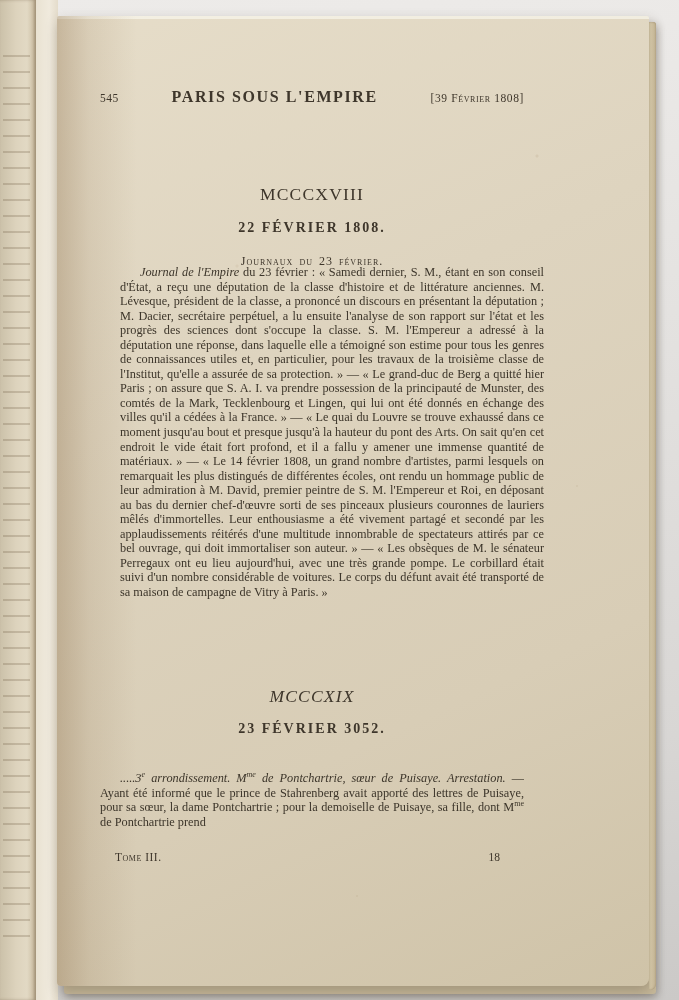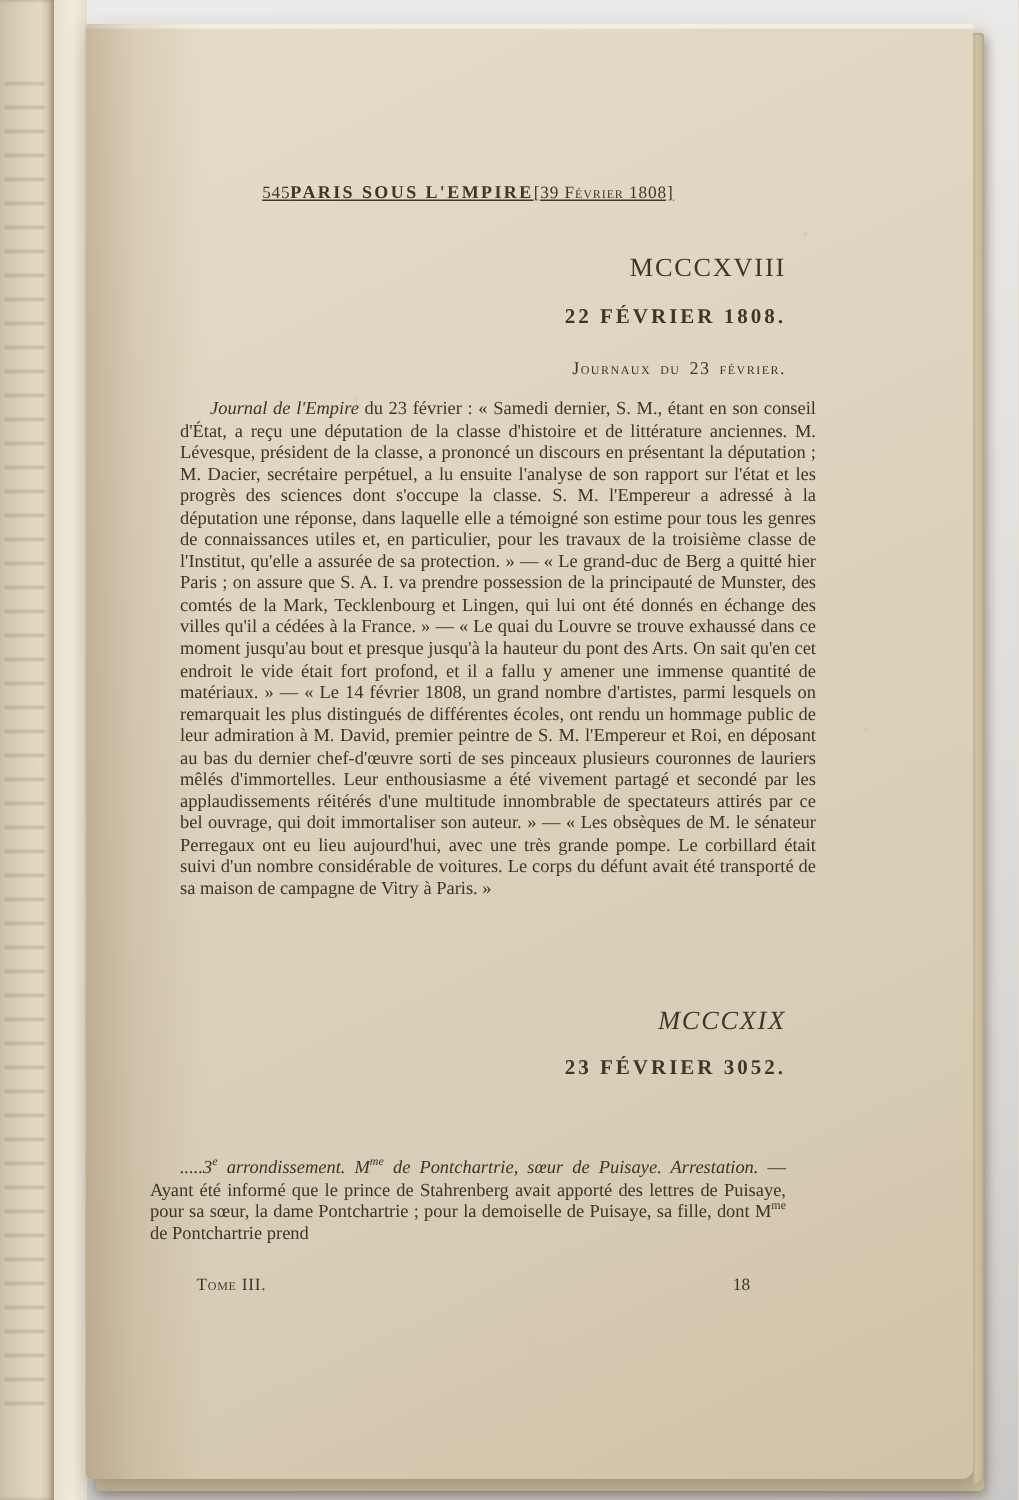--- a/index.html
+++ b/index.html
@@ -50,40 +50,40 @@
   }
   .foxing{
     position:absolute;inset:0;pointer-events:none;opacity:.5;
     background:
       radial-gradient(circle 3px at 480px 140px,rgba(140,110,70,.35),transparent 70%),
       radial-gradient(circle 2px at 520px 470px,rgba(140,110,70,.3),transparent 70%),
       radial-gradient(circle 2px at 300px 880px,rgba(140,110,70,.3),transparent 70%),
       radial-gradient(circle 3px at 180px 250px,rgba(140,110,70,.25),transparent 70%);
   }
   .col{position:absolute;left:43px;width:424px;color:#3e362b;}
-  .header-row{top:105px;display:flex;justify-content:center;align-items:baseline;text-decoration:underline;}
+  .header-row{top:72px;display:flex;justify-content:space-between;align-items:baseline;}
   .pagenum{font-size:11.5px;letter-spacing:.5px;}
-  .running-title{font-size:12px;font-weight:bold;letter-spacing:1.6px;}
+  .running-title{font-size:16px;font-weight:bold;letter-spacing:1.6px;}
   .date-bracket{font-size:11.5px;font-variant:small-caps;letter-spacing:.6px;}
-  .centered{text-align:right;}
+  .centered{text-align:center;margin-top:16px;}
   .roman-num{top:152px;font-size:17.5px;letter-spacing:1.2px;}
   .roman-num2{top:654px;font-style:italic;}
   .date-heading{top:188px;font-size:14px;font-weight:bold;letter-spacing:2px;}
   .date-heading2{top:689px;}
   .subheading{top:222px;font-size:12px;font-variant:small-caps;letter-spacing:1px;word-spacing:2px;font-family:Liberation Serif, serif;}
   .subheading2{top:727px;}
   .body-para{
     font-size:12.3px;line-height:14.55px;text-align:justify;
     text-indent:20px;color:#3c352a;
   }
   .para1{top:249px;height:402px;overflow:hidden;margin-left:20px;}
   .para2{top:755px;height:64px;overflow:hidden;}
   .footer-row{top:835px;display:flex;justify-content:space-between;font-size:11.5px;
     padding-left:15px;padding-right:24px;box-sizing:border-box;}
-  .footer-tome{font-variant:small-caps;letter-spacing:.5px;margin-left:16px;}
+  .footer-tome{font-variant:small-caps;letter-spacing:.5px;}
   i{font-style:italic;}
   sup{font-size:8px;line-height:0;}
   .watermark{
     position:absolute;left:167px;top:611px;
     font-family:"Liberation Sans","DejaVu Sans",sans-serif;
     font-size:44px;font-weight:400;color:#2364EB;opacity:.87;
     letter-spacing:0;white-space:nowrap;z-index:5;
   }
   
   .fore-edge{

